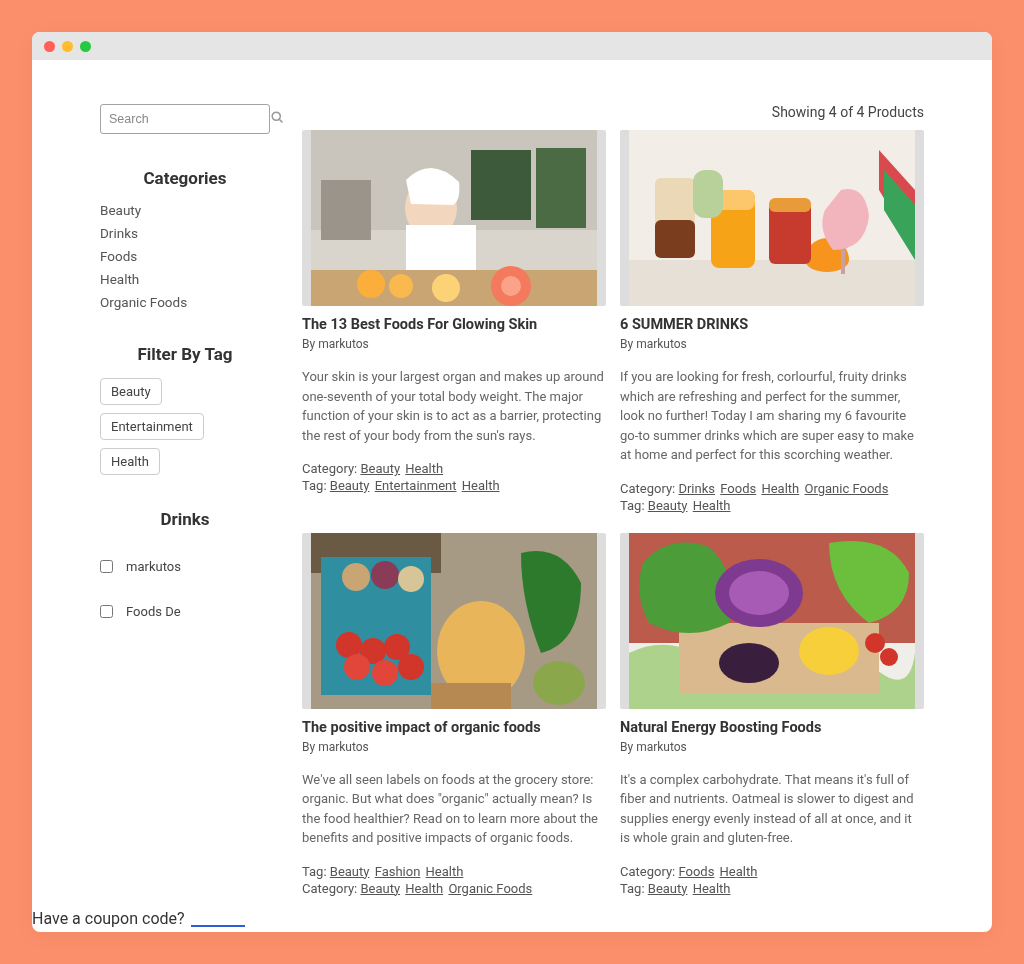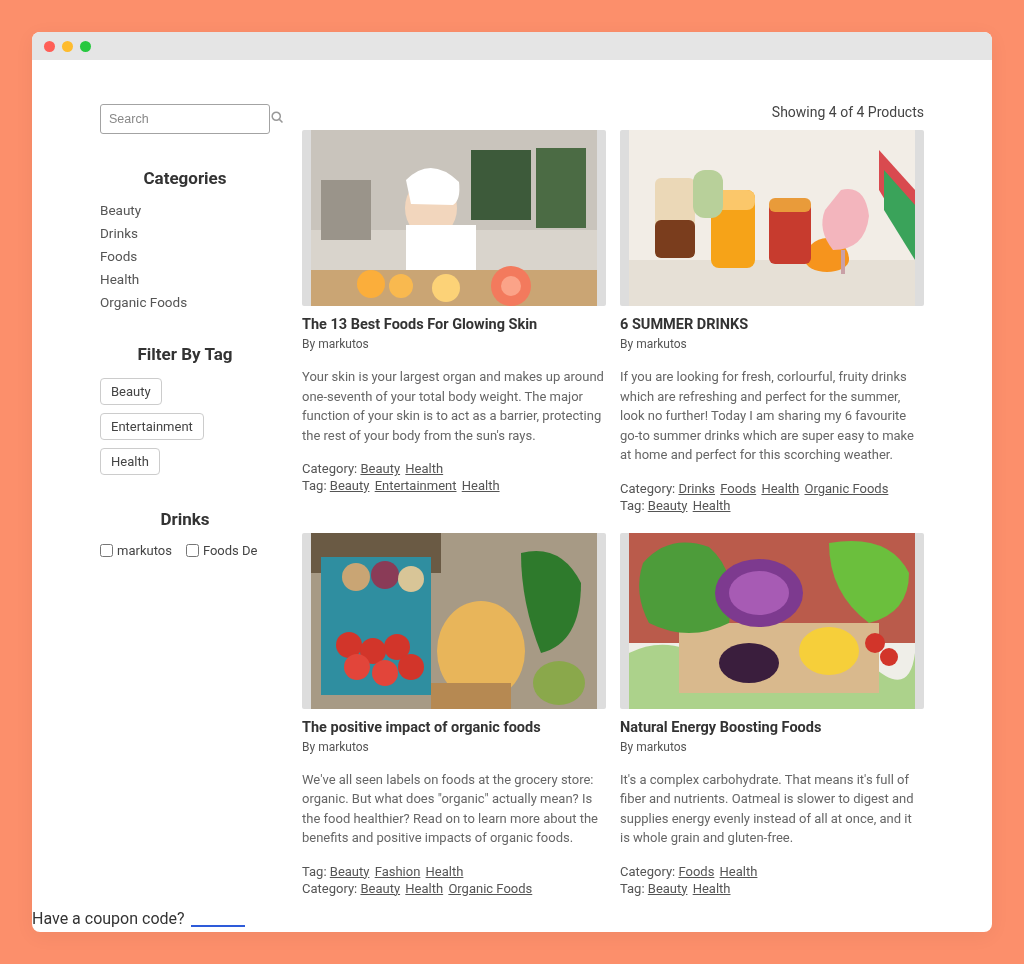--- a/index.html
+++ b/index.html
@@ -95,24 +95,25 @@
     background: #fff;
   }
   .author-row {
     display: flex;
     gap: 14px;
     flex-wrap: wrap;
   }
   .author-item {
     display: flex;
     align-items: center;
-    gap: 4px;
+    gap: 13px;
     font-size: 13px;
     color: #444;
     cursor: pointer;
+    margin-top: 16px;
   }
   .author-item input { cursor: pointer; }
 
   .main {
     flex: 1;
     margin-left: 32px;
     display: flex;
     flex-direction: column;
   }
   .showing {

